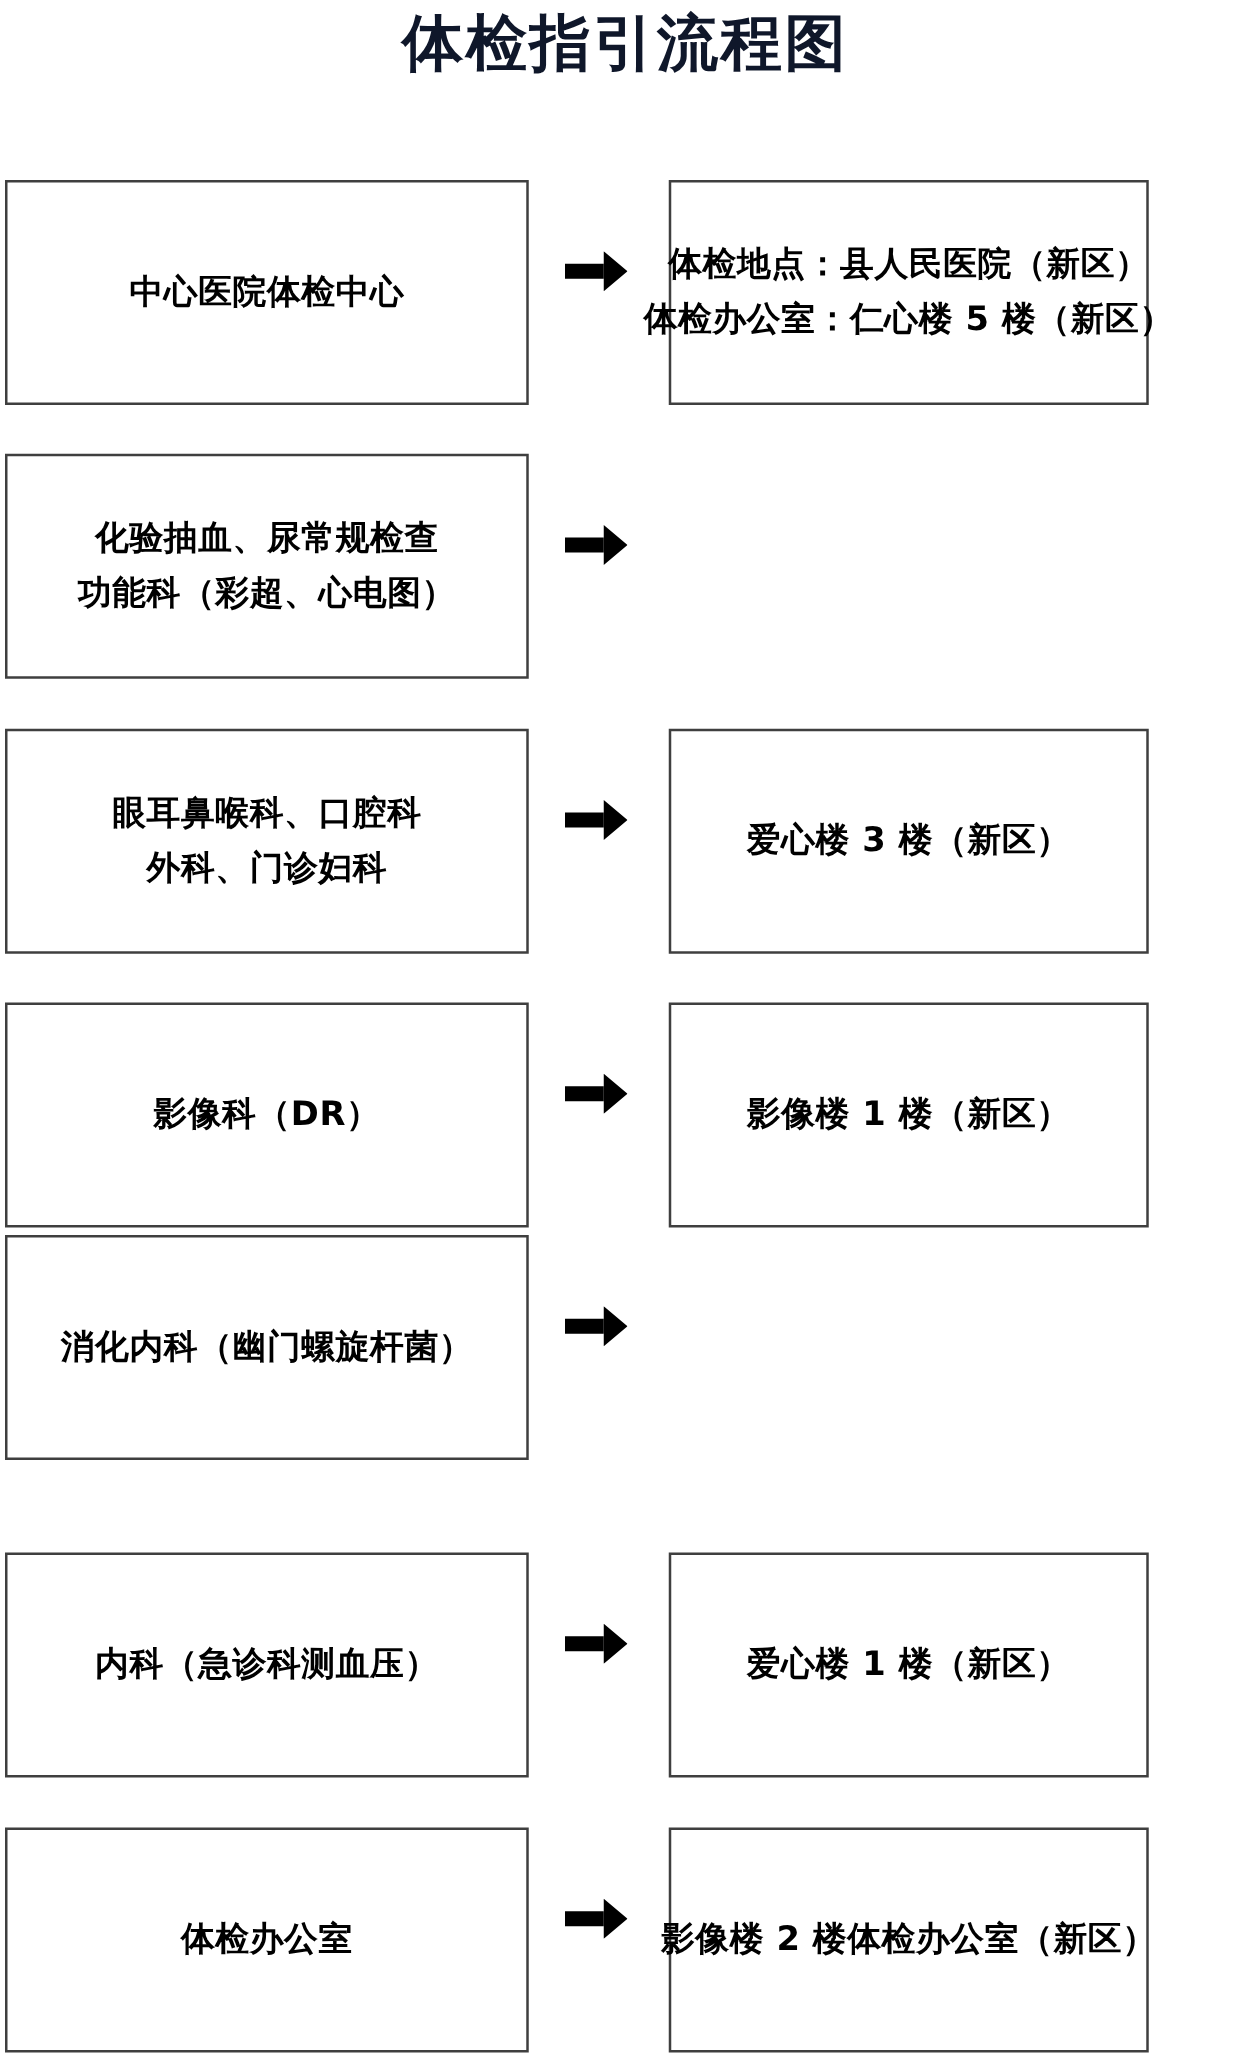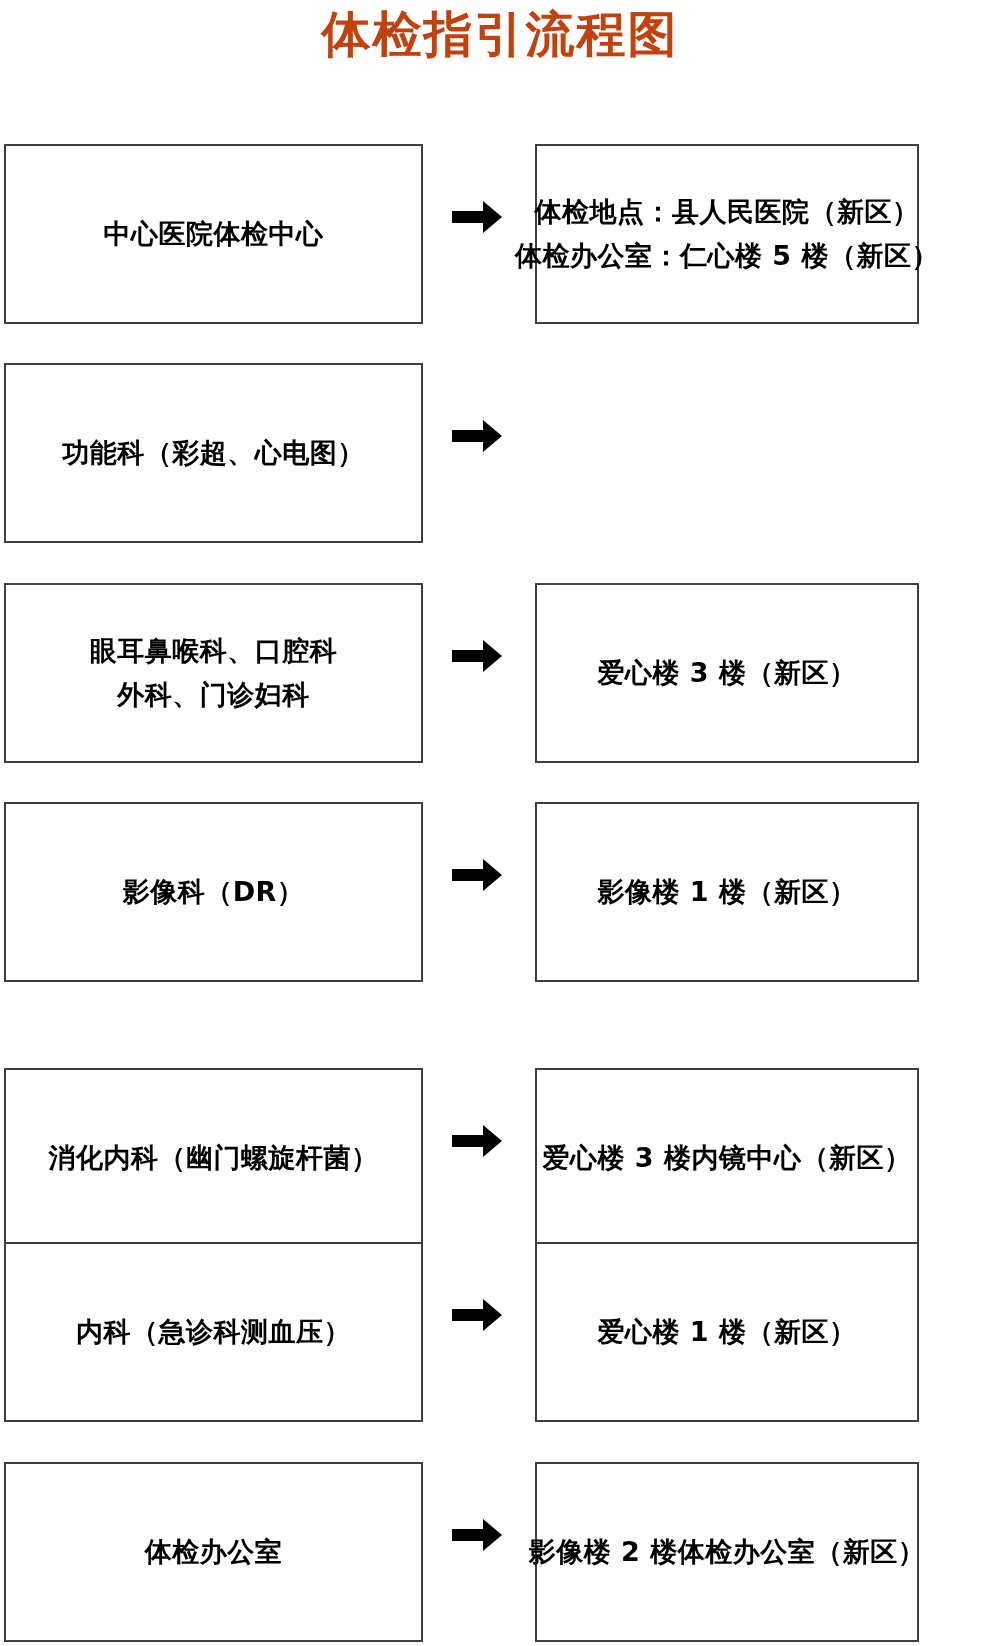--- a/index.html
+++ b/index.html
@@ -14,28 +14,28 @@
   }
   .page-title{
     position:absolute;
     top:2px; left:0; width:100%;
     text-align:center;
     font-family:"DejaVu Serif","Liberation Serif",serif;
     font-weight:700;
     font-size:49px;
     line-height:64px;
     letter-spacing:2px;
-    color:#c2410c;
+    color:#0f172a;
   }
   .row{position:absolute;left:0;width:1000px;height:180px;}
   .row-1{top:144px}
   .row-2{top:363px}
   .row-3{top:583px}
   .row-4{top:802px}
-  .row-5{top:1068px}
+  .row-5{top:988px}
   .row-6{top:1242px}
   .row-7{top:1462px}
   .box{
     position:absolute;
     top:0;
     height:180px;
     box-sizing:border-box;
     border:2px solid #3f3f3f;
     background:#ffffff;
     display:flex;
@@ -79,20 +79,21 @@
       <polygon points="31,0 50,16 31,32" fill="#000000"></polygon>
     </svg>
     <div class="box box-right">
       <div class="line">体检地点：县人民医院（新区）</div>
       <div class="line">体检办公室：仁心楼 5 楼（新区）</div>
     </div>
   </div>
 
   <div class="row row-2">
     <div class="box box-left">
+      <div class="line">化验抽血、尿常规检查</div>
       <div class="line">功能科（彩超、心电图）</div>
     </div>
     <svg class="arrow" viewBox="0 0 50 32">
       <rect x="0" y="10" width="31" height="12" fill="#000000"></rect>
       <polygon points="31,0 50,16 31,32" fill="#000000"></polygon>
     </svg>
   </div>
 
   <div class="row row-3">
     <div class="box box-left">
@@ -126,24 +127,20 @@
 
   <div class="row row-5">
     <div class="box box-left">
       <div class="line">消化内科（幽门螺旋杆菌）</div>
 
     </div>
     <svg class="arrow" viewBox="0 0 50 32">
       <rect x="0" y="10" width="31" height="12" fill="#000000"></rect>
       <polygon points="31,0 50,16 31,32" fill="#000000"></polygon>
     </svg>
-    <div class="box box-right">
-      <div class="line">爱心楼 3 楼内镜中心（新区）</div>
-
-    </div>
   </div>
 
   <div class="row row-6">
     <div class="box box-left">
       <div class="line">内科（急诊科测血压）</div>
 
     </div>
     <svg class="arrow" viewBox="0 0 50 32">
       <rect x="0" y="10" width="31" height="12" fill="#000000"></rect>
       <polygon points="31,0 50,16 31,32" fill="#000000"></polygon>

